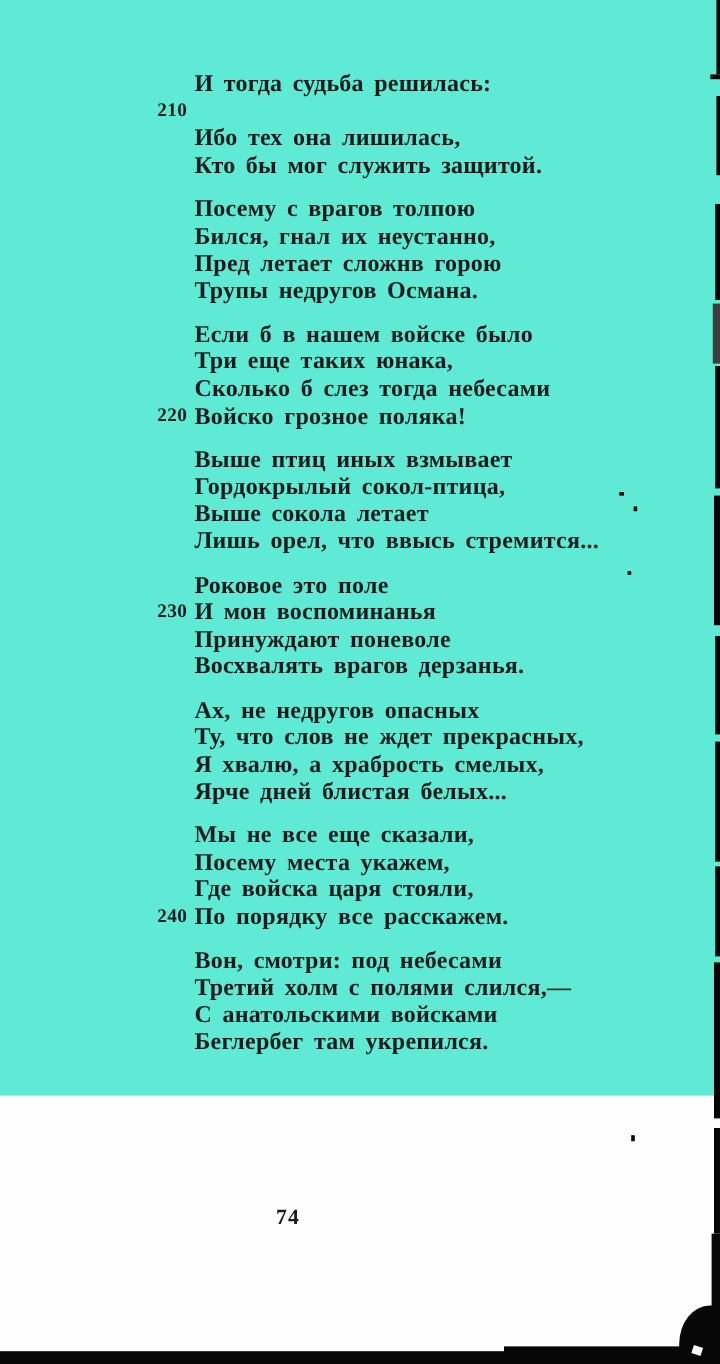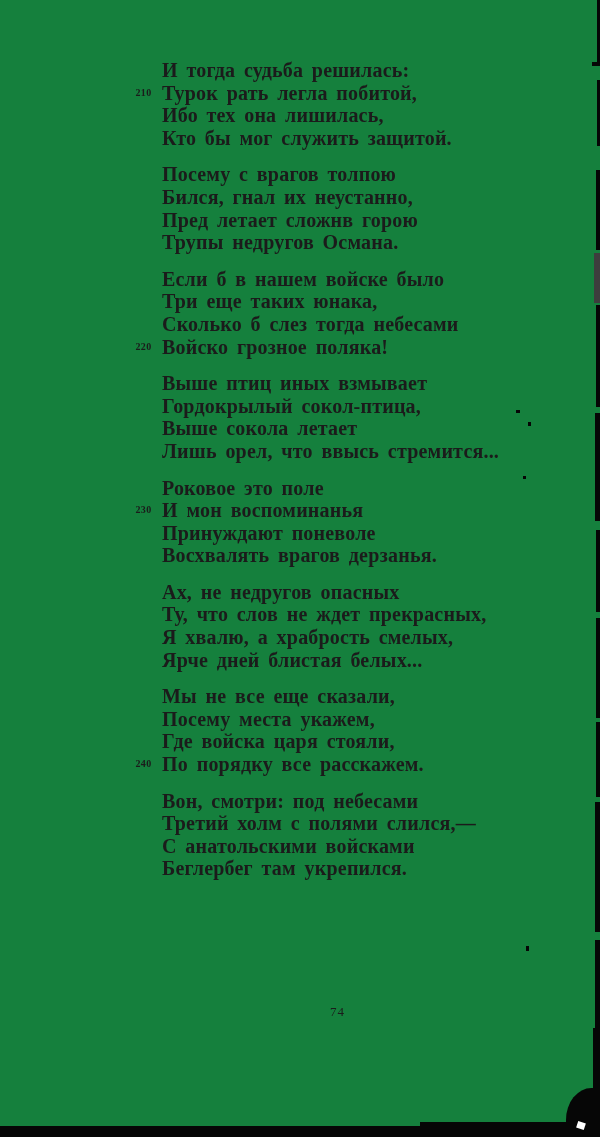--- a/index.html
+++ b/index.html
@@ -4,70 +4,70 @@
 <style>
   * { margin:0; padding:0; box-sizing:border-box; }
   html,body { width:600px; height:1137px; }
   body {
     background:#fefefe;
     font-family:"Liberation Serif", serif;
     position:relative;
     overflow:hidden;
     color:#1b1b1b;
   }
-  .page { position:absolute; left:0; top:0; width:600px; height:1137px; background:#15803d; }
+  .page { position:absolute; left:0; top:0; width:600px; height:913px; background:#5eead4; }
   .poem { position:absolute; left:162px; top:59px; }
   .stanza { margin-bottom:14px; }
   .line {
     position:relative;
     height:22.6px;
     line-height:22.6px;
     font-size:20px;
     font-weight:bold;
     letter-spacing:0.2px;
     word-spacing:3.5px;
     white-space:nowrap;
   }
   .lineno {
     position:absolute;
     left:-31px;
     top:0;
     width:25px;
-    text-align:center;
-    font-size:10px;
+    text-align:left;
+    font-size:16px;
     font-weight:bold;
     letter-spacing:0.4px;
     word-spacing:0;
     line-height:22.6px;
   }
   .pagenum {
     position:absolute;
     top:1004px;
     left:230px;
     width:115px;
-    text-align:right;
-    font-size:13px;
-    font-weight:normal;
+    text-align:left;
+    font-size:18px;
+    font-weight:bold;
     letter-spacing:1px;
   }
   .art { position:absolute; background:#060606; }
   .art.gray { background:#3d3d3d; }
   .art.corner { border-top-left-radius:75% 65%; }
   .art.notch { background:#fefefe; transform:rotate(18deg); }
 </style>
 </head>
 <body>
 
 <div class="page">
 
   <div class="poem">
 
     <div class="stanza">
       <div class="line"><span>И тогда судьба решилась:</span></div>
-      <div class="line"><span class="lineno">210</span><span>Турок рать легла побитой,</span></div>
+      <div class="line"><span class="lineno">210</span></div>
       <div class="line"><span>Ибо тех она лишилась,</span></div>
       <div class="line"><span>Кто бы мог служить защитой.</span></div>
     </div>
 
     <div class="stanza">
       <div class="line"><span>Посему с врагов толпою</span></div>
       <div class="line"><span>Бился, гнал их неустанно,</span></div>
       <div class="line"><span>Пред летает сложнв горою</span></div>
       <div class="line"><span>Трупы недругов Османа.</span></div>
     </div>

